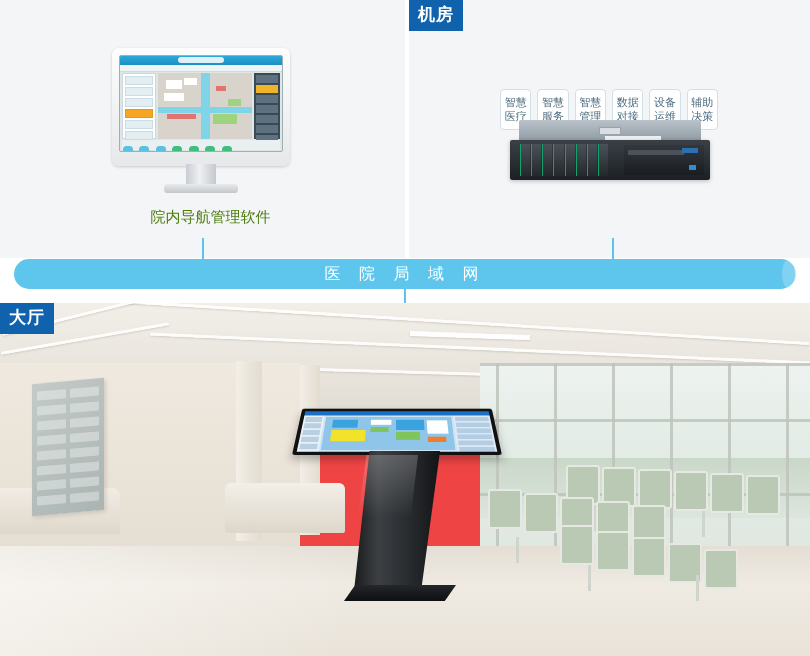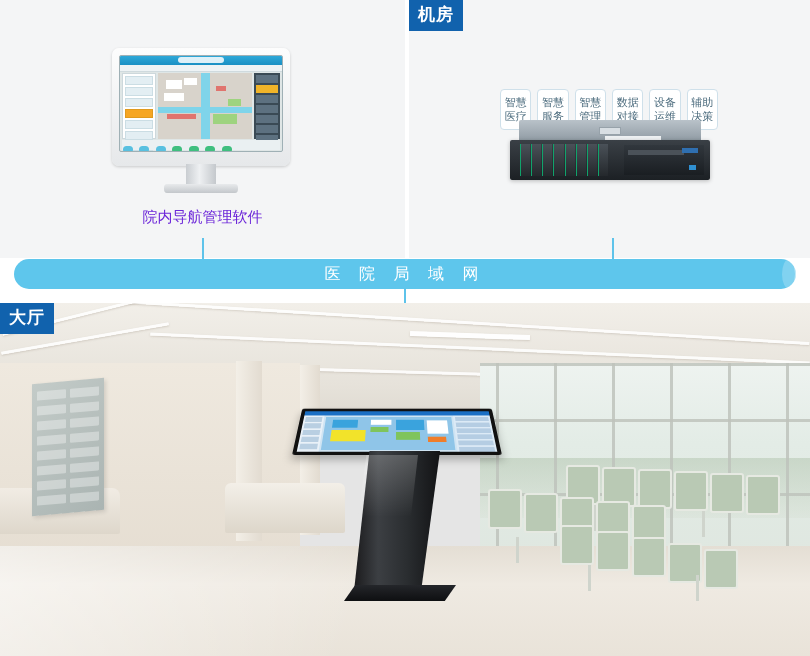--- a/index.html
+++ b/index.html
@@ -69,22 +69,22 @@
            box-shadow:0 1px 4px rgba(0,0,0,.25);}
   .bays{position:absolute;left:10px;top:4px;width:88px;height:32px;display:flex;gap:1px;}
   .bay{flex:1;background:linear-gradient(180deg,#4a5158,#24282c);border-left:1px solid #10a36b;}
   .srv-right{position:absolute;right:6px;top:5px;width:80px;height:30px;
            background:linear-gradient(180deg,#31373d,#1a1e22);}
   .srv-right .odd{position:absolute;left:4px;top:5px;width:56px;height:5px;background:#4b5259;}
   .srv-right .vga{position:absolute;right:6px;top:3px;width:16px;height:5px;background:#2f6fb0;}
   .srv-right .led{position:absolute;right:8px;bottom:5px;width:7px;height:5px;background:#2f8fd0;}
 
   
-  .caption{position:absolute;font-size:15px;color:#6d28d9;text-align:center;
-           font-family:Liberation Serif, serif;}
+  .caption{position:absolute;font-size:15px;color:#4d7c0f;text-align:center;
+           font-family:Liberation Serif, serif;padding-left:8px;}
   #cap-admin{left:0;top:208px;width:405px;}
   #cap-server{left:409px;top:208px;width:401px;}
 
   
   .vline{position:absolute;width:2px;background:#5ec3ea;}
   #vline-admin{left:202px;top:238px;height:24px;}
   #vline-server{left:612px;top:238px;height:24px;}
   #vline-lobby{left:404px;top:288px;height:22px;}
 
   
@@ -92,21 +92,21 @@
            background:#5ec6ec;border-radius:15px/15px;}
   #lan-bar:after{content:"";position:absolute;right:0;top:0;width:14px;height:30px;
            border-radius:50%;background:rgba(255,255,255,.22);
            box-shadow:inset -1px 0 0 rgba(255,255,255,.5);}
   #lan-label{position:absolute;left:0;top:0;width:782px;height:30px;line-height:30px;
            text-align:center;color:#fff;font-size:16px;letter-spacing:7px;
            font-family:"Liberation Sans","DejaVu Sans",sans-serif;}
 
   
   #lobby{position:absolute;left:0;top:303px;width:810px;height:353px;overflow:hidden;
-         background:#e5e5e5;}
+         background:#ef4444;}
   #lobby-photo{position:absolute;inset:0;}
   
   .ceil{position:absolute;left:0;top:0;width:810px;height:118px;
         background:linear-gradient(180deg,#f2efe9 0%,#e6e2da 70%,#ded9d0 100%);}
   .ceil-line{position:absolute;height:3px;background:rgba(255,255,255,.85);
         box-shadow:0 1px 2px rgba(160,150,135,.35);}
   
   .win{position:absolute;right:0;top:60px;width:330px;height:200px;
         background:linear-gradient(180deg,#eef3f0 0%,#e3ece6 40%,#dfe7e0 100%);}
   .mull{position:absolute;background:rgba(190,195,188,.85);}

